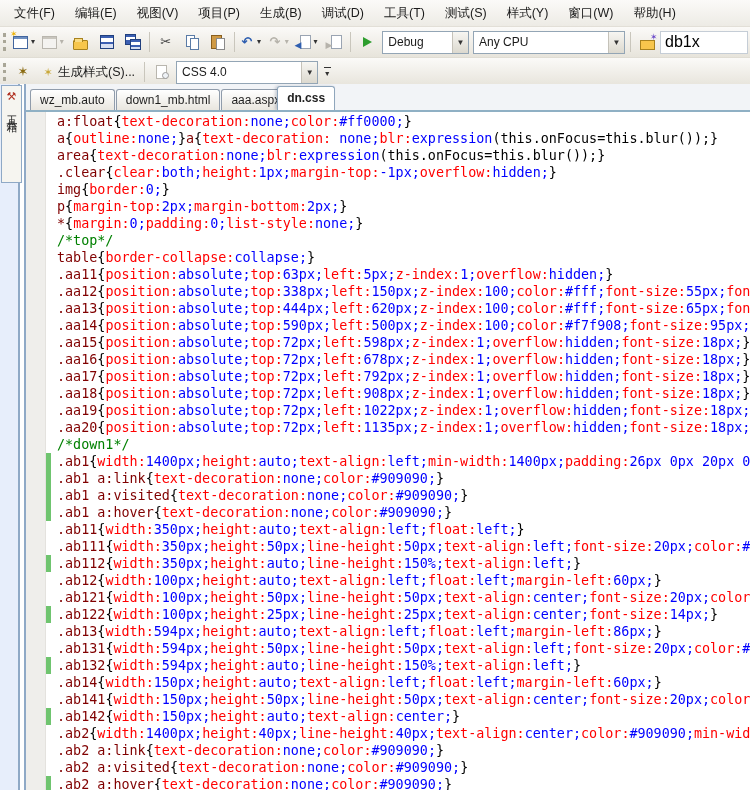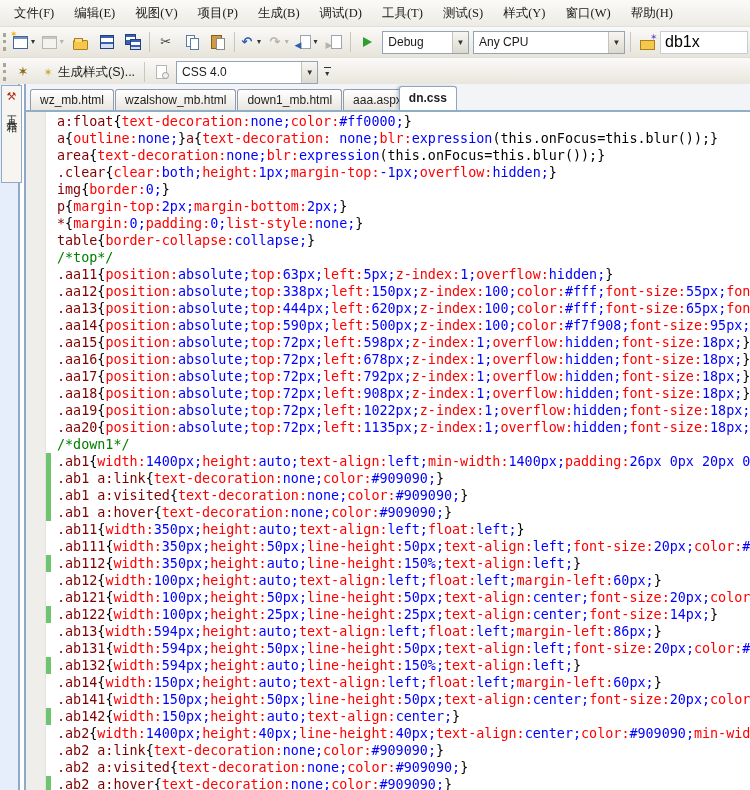--- a/index.html
+++ b/index.html
@@ -2,21 +2,21 @@
 <html><head>
 <meta charset="utf-8">
 <style>
   html,body{margin:0;padding:0}
   body{width:750px;height:790px;position:relative;overflow:hidden;background:#fff;
        font-family:"Liberation Sans","DejaVu Sans",sans-serif;color:#1a1a1a;}
 
   
   .menubar{height:26px;display:flex;align-items:center;padding-left:4px;
            background:linear-gradient(#fbfaf8,#edebe5);border-bottom:1px solid #e2dfd7;}
-  .menu-item{font-size:12.5px;padding:4px 10px;white-space:nowrap;cursor:default;font-family:Liberation Serif, serif;}
+  .menu-item{font-size:12.5px;padding:4px 10px;white-space:nowrap;cursor:default;}
 
   
   .toolbar{display:flex;align-items:center;background:linear-gradient(#fbfaf8,#e7e4db);}
   #toolbar-main{height:30px;border-bottom:1px solid #e0ddd4;}
   #toolbar-style{height:28px;border-bottom:1px solid #dfe3e8;}
   .grip{width:0;height:18px;border-left:3px dotted #a9a697;margin:0 4px 0 3px;}
   .sep{width:1px;height:20px;background:#c9c6bc;margin:0 3px;}
   .tb-btn{height:24px;min-width:22px;display:flex;align-items:center;justify-content:center;
           border:1px solid transparent;border-radius:2px;padding:0 1px;}
   .dd{width:10px;font-size:8px;color:#333;text-align:center;line-height:24px;}
@@ -210,22 +210,21 @@
 
   <span class="combo" style="width:140px">
     <span class="cval">CSS 4.0</span>
     <span class="cbtn">▼</span>
   </span>
 
   <span class="ovf">▼</span>
 </div>
 
 <div class="tabstrip">
-    <span class="tab">wz_mb.html</span>
-    <span class="tab">wzalshow_mb.html</span>
+    <span class="tab">wz_mb.auto</span>
     <span class="tab">down1_mb.html</span>
     <span class="tab">aaa.aspx</span>
     <span class="tab active">dn.css</span>
   </div>
 
 <div class="left-rail">
   <div class="toolbox-tab">
     <span class="toolbox-ico">⚒</span>
     <span class="toolbox-lbl">工具箱</span>
   </div>
@@ -234,22 +233,22 @@
 <div class="editor">
   <div class="indicator-margin"></div>
   <div class="code-lines">
       <div class="line"><span class="txt"><span class="t-sel">a:float</span><span class="t-pun">{</span><span class="t-prop">text-decoration</span><span class="t-prop">:</span><span class="t-val">none</span><span class="t-val">;</span><span class="t-prop">color</span><span class="t-prop">:</span><span class="t-val">#ff0000</span><span class="t-val">;</span><span class="t-pun">}</span></span></div>
       <div class="line"><span class="txt"><span class="t-sel">a</span><span class="t-pun">{</span><span class="t-prop">outline</span><span class="t-prop">:</span><span class="t-val">none</span><span class="t-val">;</span><span class="t-pun">}</span><span class="t-sel">a</span><span class="t-pun">{</span><span class="t-prop">text-decoration</span><span class="t-prop">:</span><span class="t-val"> none</span><span class="t-val">;</span><span class="t-prop">blr</span><span class="t-prop">:</span><span class="t-val">expression</span><span class="t-pun">(this.onFocus=this.blur())</span><span class="t-pun">;</span><span class="t-pun">}</span></span></div>
       <div class="line"><span class="txt"><span class="t-sel">area</span><span class="t-pun">{</span><span class="t-prop">text-decoration</span><span class="t-prop">:</span><span class="t-val">none</span><span class="t-val">;</span><span class="t-prop">blr</span><span class="t-prop">:</span><span class="t-val">expression</span><span class="t-pun">(this.onFocus=this.blur())</span><span class="t-pun">;</span><span class="t-pun">}</span></span></div>
       <div class="line"><span class="txt"><span class="t-sel">.clear</span><span class="t-pun">{</span><span class="t-prop">clear</span><span class="t-prop">:</span><span class="t-val">both</span><span class="t-val">;</span><span class="t-prop">height</span><span class="t-prop">:</span><span class="t-val">1px</span><span class="t-val">;</span><span class="t-prop">margin-top</span><span class="t-prop">:</span><span class="t-val">-1px</span><span class="t-val">;</span><span class="t-prop">overflow</span><span class="t-prop">:</span><span class="t-val">hidden</span><span class="t-val">;</span><span class="t-pun">}</span></span></div>
       <div class="line"><span class="txt"><span class="t-sel">img</span><span class="t-pun">{</span><span class="t-prop">border</span><span class="t-prop">:</span><span class="t-val">0</span><span class="t-val">;</span><span class="t-pun">}</span></span></div>
       <div class="line"><span class="txt"><span class="t-sel">p</span><span class="t-pun">{</span><span class="t-prop">margin-top</span><span class="t-prop">:</span><span class="t-val">2px</span><span class="t-val">;</span><span class="t-prop">margin-bottom</span><span class="t-prop">:</span><span class="t-val">2px</span><span class="t-val">;</span><span class="t-pun">}</span></span></div>
       <div class="line"><span class="txt"><span class="t-sel">*</span><span class="t-pun">{</span><span class="t-prop">margin</span><span class="t-prop">:</span><span class="t-val">0</span><span class="t-val">;</span><span class="t-prop">padding</span><span class="t-prop">:</span><span class="t-val">0</span><span class="t-val">;</span><span class="t-prop">list-style</span><span class="t-prop">:</span><span class="t-val">none</span><span class="t-val">;</span><span class="t-pun">}</span></span></div>
+      <div class="line"><span class="txt"><span class="t-com">/*top*/</span></span></div>
       <div class="line"><span class="txt"><span class="t-sel">table</span><span class="t-pun">{</span><span class="t-prop">border-collapse</span><span class="t-prop">:</span><span class="t-val">collapse</span><span class="t-val">;</span><span class="t-pun">}</span></span></div>
-      <div class="line"><span class="txt"><span class="t-com">/*top*/</span></span></div>
       <div class="line"><span class="txt"><span class="t-sel">.aa11</span><span class="t-pun">{</span><span class="t-prop">position</span><span class="t-prop">:</span><span class="t-val">absolute</span><span class="t-val">;</span><span class="t-prop">top</span><span class="t-prop">:</span><span class="t-val">63px</span><span class="t-val">;</span><span class="t-prop">left</span><span class="t-prop">:</span><span class="t-val">5px</span><span class="t-val">;</span><span class="t-prop">z-index</span><span class="t-prop">:</span><span class="t-val">1</span><span class="t-val">;</span><span class="t-prop">overflow</span><span class="t-prop">:</span><span class="t-val">hidden</span><span class="t-val">;</span><span class="t-pun">}</span></span></div>
       <div class="line"><span class="txt"><span class="t-sel">.aa12</span><span class="t-pun">{</span><span class="t-prop">position</span><span class="t-prop">:</span><span class="t-val">absolute</span><span class="t-val">;</span><span class="t-prop">top</span><span class="t-prop">:</span><span class="t-val">338px</span><span class="t-val">;</span><span class="t-prop">left</span><span class="t-prop">:</span><span class="t-val">150px</span><span class="t-val">;</span><span class="t-prop">z-index</span><span class="t-prop">:</span><span class="t-val">100</span><span class="t-val">;</span><span class="t-prop">color</span><span class="t-prop">:</span><span class="t-val">#fff</span><span class="t-val">;</span><span class="t-prop">font-size</span><span class="t-prop">:</span><span class="t-val">55px</span><span class="t-val">;</span><span class="t-prop">fon</span></span></div>
       <div class="line"><span class="txt"><span class="t-sel">.aa13</span><span class="t-pun">{</span><span class="t-prop">position</span><span class="t-prop">:</span><span class="t-val">absolute</span><span class="t-val">;</span><span class="t-prop">top</span><span class="t-prop">:</span><span class="t-val">444px</span><span class="t-val">;</span><span class="t-prop">left</span><span class="t-prop">:</span><span class="t-val">620px</span><span class="t-val">;</span><span class="t-prop">z-index</span><span class="t-prop">:</span><span class="t-val">100</span><span class="t-val">;</span><span class="t-prop">color</span><span class="t-prop">:</span><span class="t-val">#fff</span><span class="t-val">;</span><span class="t-prop">font-size</span><span class="t-prop">:</span><span class="t-val">65px</span><span class="t-val">;</span><span class="t-prop">fon</span></span></div>
       <div class="line"><span class="txt"><span class="t-sel">.aa14</span><span class="t-pun">{</span><span class="t-prop">position</span><span class="t-prop">:</span><span class="t-val">absolute</span><span class="t-val">;</span><span class="t-prop">top</span><span class="t-prop">:</span><span class="t-val">590px</span><span class="t-val">;</span><span class="t-prop">left</span><span class="t-prop">:</span><span class="t-val">500px</span><span class="t-val">;</span><span class="t-prop">z-index</span><span class="t-prop">:</span><span class="t-val">100</span><span class="t-val">;</span><span class="t-prop">color</span><span class="t-prop">:</span><span class="t-val">#f7f908</span><span class="t-val">;</span><span class="t-prop">font-size</span><span class="t-prop">:</span><span class="t-val">95px</span><span class="t-val">;</span></span></div>
       <div class="line"><span class="txt"><span class="t-sel">.aa15</span><span class="t-pun">{</span><span class="t-prop">position</span><span class="t-prop">:</span><span class="t-val">absolute</span><span class="t-val">;</span><span class="t-prop">top</span><span class="t-prop">:</span><span class="t-val">72px</span><span class="t-val">;</span><span class="t-prop">left</span><span class="t-prop">:</span><span class="t-val">598px</span><span class="t-val">;</span><span class="t-prop">z-index</span><span class="t-prop">:</span><span class="t-val">1</span><span class="t-val">;</span><span class="t-prop">overflow</span><span class="t-prop">:</span><span class="t-val">hidden</span><span class="t-val">;</span><span class="t-prop">font-size</span><span class="t-prop">:</span><span class="t-val">18px</span><span class="t-val">;</span><span class="t-pun">}</span></span></div>
       <div class="line"><span class="txt"><span class="t-sel">.aa16</span><span class="t-pun">{</span><span class="t-prop">position</span><span class="t-prop">:</span><span class="t-val">absolute</span><span class="t-val">;</span><span class="t-prop">top</span><span class="t-prop">:</span><span class="t-val">72px</span><span class="t-val">;</span><span class="t-prop">left</span><span class="t-prop">:</span><span class="t-val">678px</span><span class="t-val">;</span><span class="t-prop">z-index</span><span class="t-prop">:</span><span class="t-val">1</span><span class="t-val">;</span><span class="t-prop">overflow</span><span class="t-prop">:</span><span class="t-val">hidden</span><span class="t-val">;</span><span class="t-prop">font-size</span><span class="t-prop">:</span><span class="t-val">18px</span><span class="t-val">;</span><span class="t-pun">}</span></span></div>
       <div class="line"><span class="txt"><span class="t-sel">.aa17</span><span class="t-pun">{</span><span class="t-prop">position</span><span class="t-prop">:</span><span class="t-val">absolute</span><span class="t-val">;</span><span class="t-prop">top</span><span class="t-prop">:</span><span class="t-val">72px</span><span class="t-val">;</span><span class="t-prop">left</span><span class="t-prop">:</span><span class="t-val">792px</span><span class="t-val">;</span><span class="t-prop">z-index</span><span class="t-prop">:</span><span class="t-val">1</span><span class="t-val">;</span><span class="t-prop">overflow</span><span class="t-prop">:</span><span class="t-val">hidden</span><span class="t-val">;</span><span class="t-prop">font-size</span><span class="t-prop">:</span><span class="t-val">18px</span><span class="t-val">;</span><span class="t-pun">}</span></span></div>
       <div class="line"><span class="txt"><span class="t-sel">.aa18</span><span class="t-pun">{</span><span class="t-prop">position</span><span class="t-prop">:</span><span class="t-val">absolute</span><span class="t-val">;</span><span class="t-prop">top</span><span class="t-prop">:</span><span class="t-val">72px</span><span class="t-val">;</span><span class="t-prop">left</span><span class="t-prop">:</span><span class="t-val">908px</span><span class="t-val">;</span><span class="t-prop">z-index</span><span class="t-prop">:</span><span class="t-val">1</span><span class="t-val">;</span><span class="t-prop">overflow</span><span class="t-prop">:</span><span class="t-val">hidden</span><span class="t-val">;</span><span class="t-prop">font-size</span><span class="t-prop">:</span><span class="t-val">18px</span><span class="t-val">;</span><span class="t-pun">}</span></span></div>
       <div class="line"><span class="txt"><span class="t-sel">.aa19</span><span class="t-pun">{</span><span class="t-prop">position</span><span class="t-prop">:</span><span class="t-val">absolute</span><span class="t-val">;</span><span class="t-prop">top</span><span class="t-prop">:</span><span class="t-val">72px</span><span class="t-val">;</span><span class="t-prop">left</span><span class="t-prop">:</span><span class="t-val">1022px</span><span class="t-val">;</span><span class="t-prop">z-index</span><span class="t-prop">:</span><span class="t-val">1</span><span class="t-val">;</span><span class="t-prop">overflow</span><span class="t-prop">:</span><span class="t-val">hidden</span><span class="t-val">;</span><span class="t-prop">font-size</span><span class="t-prop">:</span><span class="t-val">18px</span><span class="t-val">;</span></span></div>
       <div class="line"><span class="txt"><span class="t-sel">.aa20</span><span class="t-pun">{</span><span class="t-prop">position</span><span class="t-prop">:</span><span class="t-val">absolute</span><span class="t-val">;</span><span class="t-prop">top</span><span class="t-prop">:</span><span class="t-val">72px</span><span class="t-val">;</span><span class="t-prop">left</span><span class="t-prop">:</span><span class="t-val">1135px</span><span class="t-val">;</span><span class="t-prop">z-index</span><span class="t-prop">:</span><span class="t-val">1</span><span class="t-val">;</span><span class="t-prop">overflow</span><span class="t-prop">:</span><span class="t-val">hidden</span><span class="t-val">;</span><span class="t-prop">font-size</span><span class="t-prop">:</span><span class="t-val">18px</span><span class="t-val">;</span></span></div>

